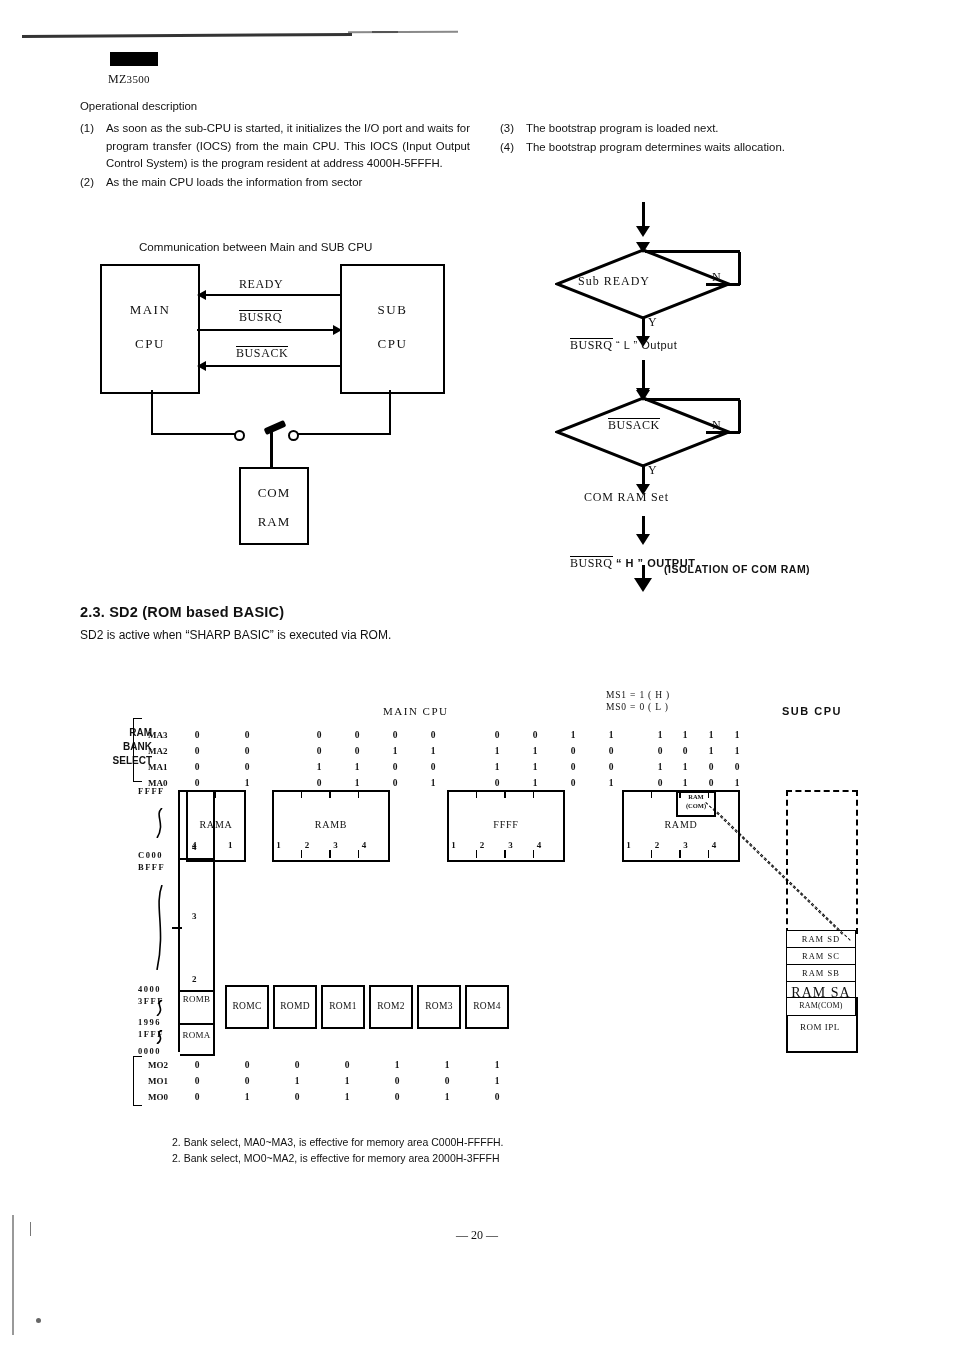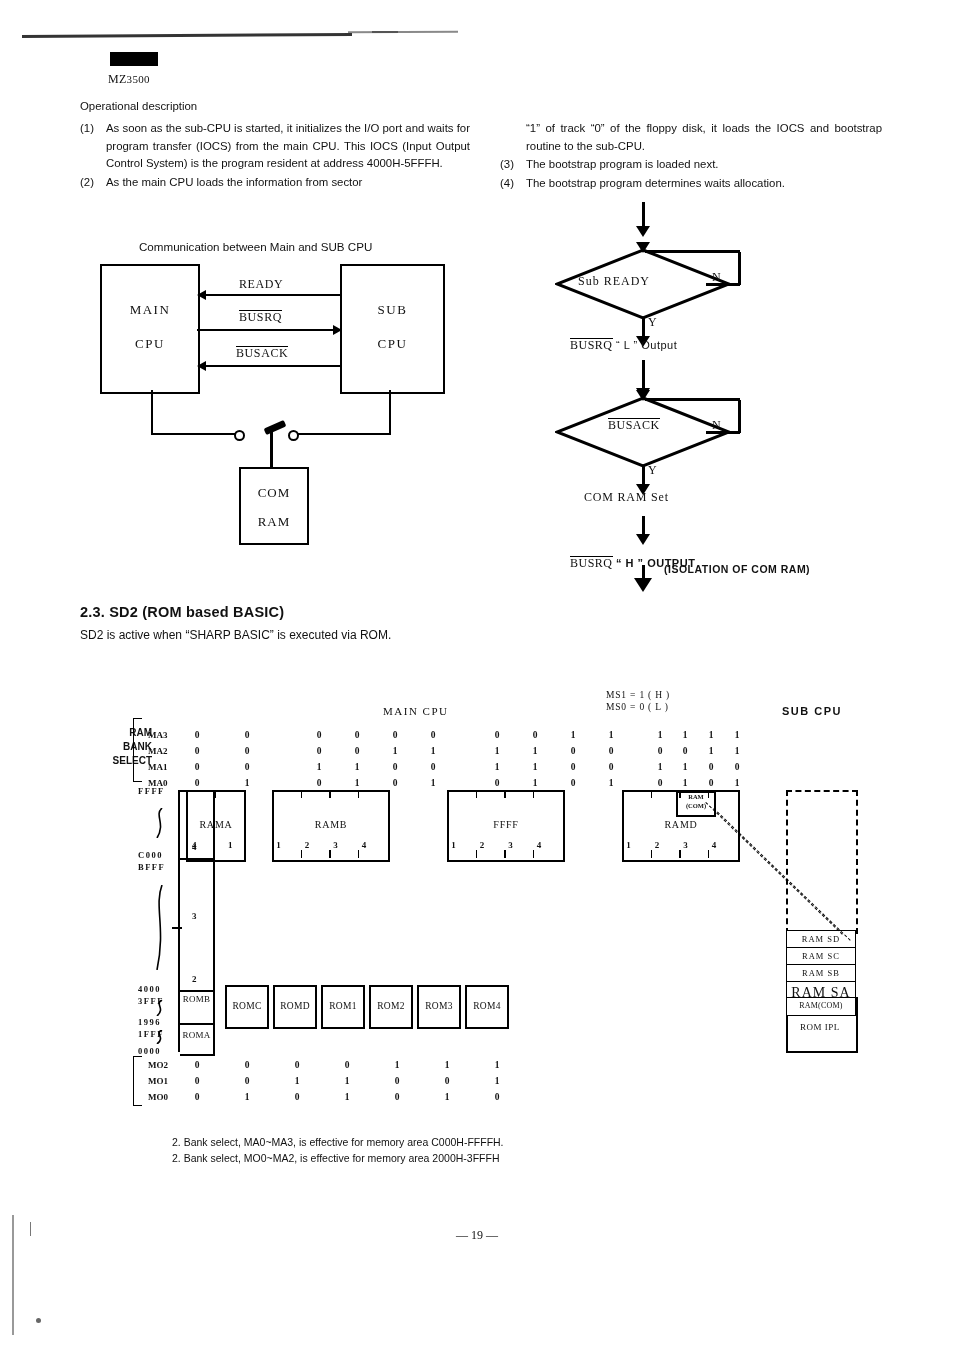--- a/index.html
+++ b/index.html
@@ -101,24 +101,20 @@
     <span class="num">(1)</span>
     <span class="txt">As soon as the sub-CPU is started, it initializes the I/O port and waits for program transfer (IOCS) from the main CPU. This IOCS (Input Output Control System) is the program resident at address 4000H-5FFFH.</span>
   </div>
   <div class="para">
     <span class="num">(2)</span>
     <span class="txt nojust">As the main CPU loads the information from sector</span>
   </div>
 </div>
 
 <div class="abs body-col" id="col-right">
-  <div class="para hang">
-    <span class="num"></span>
-    <span class="txt" style="padding-left:26px">“1” of track “0” of the floppy disk, it loads the IOCS and bootstrap routine to the sub-CPU.</span>
-  </div>
   <div class="para">
     <span class="num">(3)</span>
     <span class="txt nojust">The bootstrap program is loaded next.</span>
   </div>
   <div class="para">
     <span class="num">(4)</span>
     <span class="txt nojust">The bootstrap program determines waits allocation.</span>
   </div>
 </div>
 
@@ -454,13 +450,13 @@
       <div class="bitcell ser" style="left: 390px; top: 402px;">0</div>
       <div class="bitcell ser" style="left: 440px; top: 402px;">1</div>
       <div class="bitcell ser" style="left: 490px; top: 402px;">0</div>
     </div>
 
 </div>
 
 <div class="abs" style="left:172px;top:1136px;font-size:10.5px;">2.  Bank select, MA0~MA3, is effective for memory area C000H-FFFFH.</div>
 <div class="abs" style="left:172px;top:1152px;font-size:10.5px;">2.  Bank select, MO0~MA2, is effective for memory area 2000H-3FFFH</div>
 
-<div class="abs ser" id="pagenum">— 19 —</div>
+<div class="abs ser" id="pagenum">— 20 —</div>
 
 </body></html>

